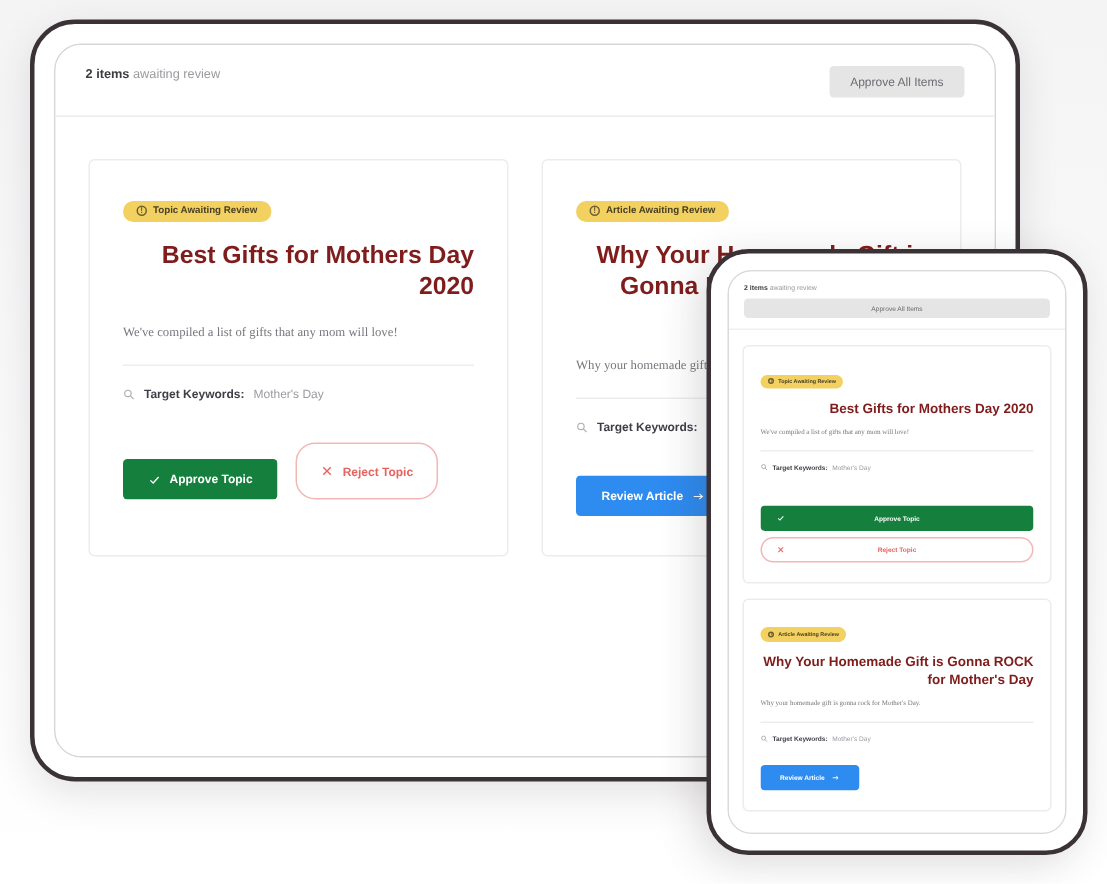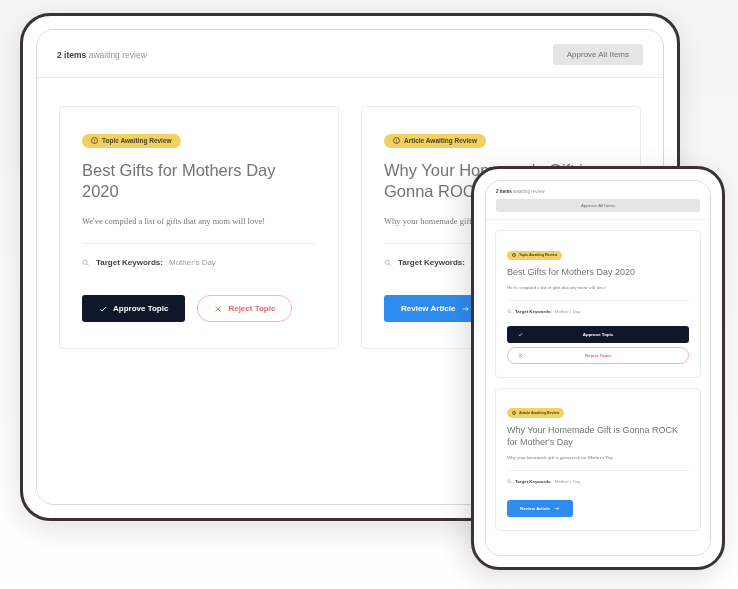--- a/index.html
+++ b/index.html
@@ -64,21 +64,21 @@
     border-radius: 16px;
     background: #ffffff;
     overflow: hidden;
   }
 
   
   .app { width: 100%; height: 100%; background: #fff; }
 
   .topbar {
     display: flex;
-    align-items: center;
+    align-items: flex-start;
     justify-content: space-between;
     border-bottom: 1px solid #ececec;
     gap: 40px;
   }
   .count-line { color: #9a9a9f; white-space: nowrap; }
   .count-line b { color: #3c3c43; font-weight: 700; }
 
   .approve-all {
     background: #e5e5e5;
     color: #6c6c72;
@@ -108,41 +108,41 @@
   .badge .info-ic {
     display: inline-block;
     border-radius: 50%;
     border: 1px solid #6c5f33;
     text-align: center;
     color: #6c5f33;
     font-weight: 700;
     flex: none;
   }
 
-  .card-title { color: #737373; font-weight: 400; }
+  .card-title { color: #7f1d1d; font-weight: 700; text-align: right; }
   .card-desc  { color: #77777e; font-family: Liberation Serif, serif; }
 
   .divider { border-top: 1px solid #ededed; }
 
   .kw-row { display: flex; align-items: center; color: #9c9ca3; }
   .kw-row .mag { flex: none; color: #adadb4; }
   .kw-row b { color: #3f3f48; font-weight: 700; }
   .kw-row .kw-val { color: #9c9ca3; }
 
   .btn {
     display: inline-flex;
     align-items: center;
     justify-content: center;
     border-radius: 3px;
     font-weight: 700;
     white-space: nowrap;
     border: 1px solid transparent;
   }
   .btn .gl { flex: none; }
-  .btn-approve { background: #0f172a; color: #fff; }
+  .btn-approve { background: #15803d; color: #fff; margin-top: 11px; }
   .btn-reject  { background: #fff; color: #e8635f; border-color: #f2b7b5; border-radius: 13px; }
   .btn-review  { background: #2e8bef; color: #fff; align-items: center; }
 
   
   .tablet .topbar { padding: 14px 20px 12px 20px; }
   .tablet .count-line { font-size: 8.5px; }
   .tablet .approve-all { font-size: 8px; padding: 6px 14px; }
   .tablet .cards { padding: 28px 22px; gap: 22px; }
   .tablet .card { flex: 1; padding: 22px 22px 26px 22px; min-width: 0; }
   .tablet .badge { font-size: 6.5px; padding: 3.5px 9px; gap: 4px; }

